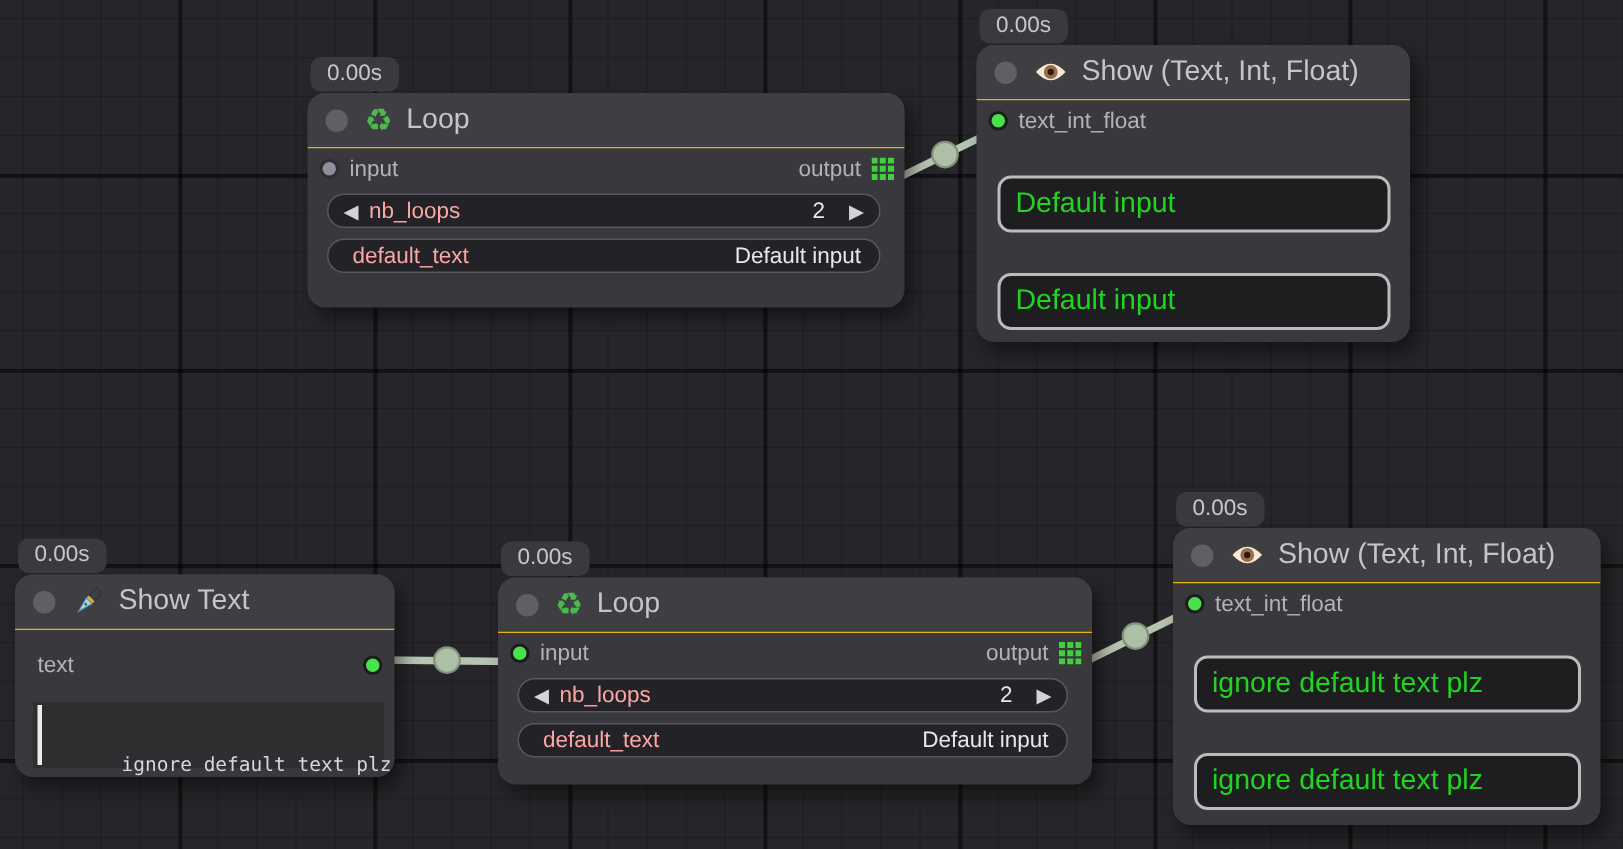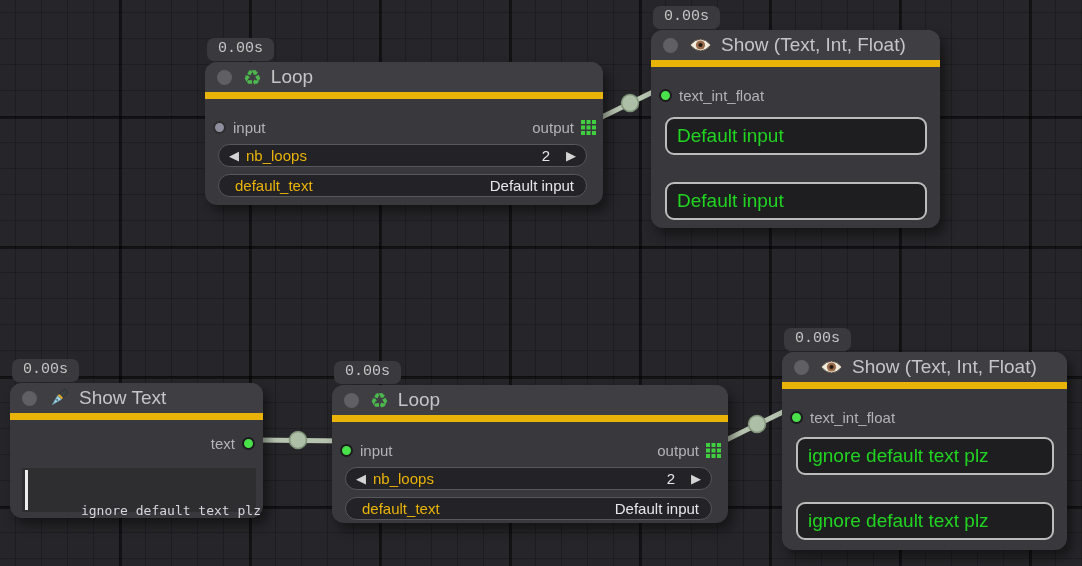--- a/index.html
+++ b/index.html
@@ -20,68 +20,68 @@
 
   .wires { position:absolute; left:0; top:0; z-index:1; }
 
   .node {
     position:absolute; background:#39393d; border-radius:12px;
     box-shadow:5px 7px 12px rgba(0,0,0,0.45); z-index:2;
   }
   .badge {
     position:absolute; top:-24px; left:2px; height:23px;
     background:#3a3a3e; color:#c6c6c6; border-radius:7px;
-    font-family:Liberation Mono, monospace; font-size:15px;
+    font-family:Liberation Sans, sans-serif; font-size:15px;
     padding:2px 11px 0 11px; z-index:0;
   }
   .header {
     display:flex; align-items:center; height:37px; padding:0 12px;
     background:#3f3f43; border-radius:12px 12px 0 0;
-    border-bottom:7px solid #eab308;
+    border-bottom:1px solid #eab308;
   }
   .hdot { width:15px; height:15px; border-radius:50%; background:#5f5f64; flex:none; }
   .title { color:#c5c5c7; font-size:19px; margin-left:9px; white-space:nowrap; }
   .hicon { margin-left:11px; flex:none; display:flex; align-items:center; }
   .recycle { color:#4db84d; font-size:21px; line-height:1; }
 
-  .io-row { display:flex; align-items:center; padding:0 7px 0 8px; margin-top:18px; height:20px; }
+  .io-row { display:flex; align-items:center; padding:0 7px 0 8px; margin-top:3px; height:20px; }
   .socket { width:13px; height:13px; border-radius:50%; flex:none; }
   .socket.live { background:#4ae24a; border:2px solid #1c1c1e; }
   .socket.idle { background:#8e8e9e; border:2px solid #2e2e31; }
   .io-label { color:#b2b2b7; font-size:15px; margin:0 7px; white-space:nowrap; }
   .flexfill { flex:1; }
 
   .pill {
     display:flex; align-items:center; height:23px; margin:7px 16px 0 13px;
     background:#232327; border:1px solid #58585c; border-radius:12px;
     padding:0 10px; font-size:15px;
   }
   .arrow { color:#d4d4d4; font-size:13px; line-height:1; flex:none; }
-  .plabel { color:#eab308; margin-left:7px; white-space:nowrap; }
+  .plabel { color:#fca5a5; margin-left:7px; white-space:nowrap; }
   .plabel.noarrow { margin-left:6px; }
   .pvalue { color:#e7e7e9; white-space:nowrap; }
   .pill .pvalue { margin-right:16px; }
   .pill .pvalue.end { margin-right:2px; }
 
   .display-box {
     position:absolute; left:14px; right:13px; height:38px;
     background:#1e1e21; border:2px solid #bcbcbc; border-radius:9px;
     display:flex; align-items:center; padding:0 10px;
     color:#21d421; font-size:19px; white-space:nowrap; overflow:hidden;
   }
 
   .textarea {
     position:absolute; left:12px; top:85px; width:234px; height:44px;
     background:#2e2e31; color:#d6d6de;
     font-family:"DejaVu Sans Mono","Liberation Mono",monospace;
     font-size:13px; padding:5px 4px 0 12px; white-space:pre;
   }
   .caret { position:absolute; left:3px; top:2px; width:3px; height:40px; background:#ececec; }
 
-  .write-out-row { display:flex; align-items:center; justify-content:flex-end; padding:0 8px; margin-top:13px; height:20px; }
+  .write-out-row { display:flex; align-items:center; justify-content:space-between; padding:0 8px; margin-top:13px; height:20px; }
 </style>
 </head>
 <body>
 
 <div class="canvas">
 
   <svg class="wires" width="1082" height="566">
     <g stroke="#b7c4b0" stroke-width="5" stroke-linecap="round">
       <line x1="602" y1="117" x2="661" y2="88"></line>
       <line x1="256" y1="440" x2="345" y2="441"></line>

